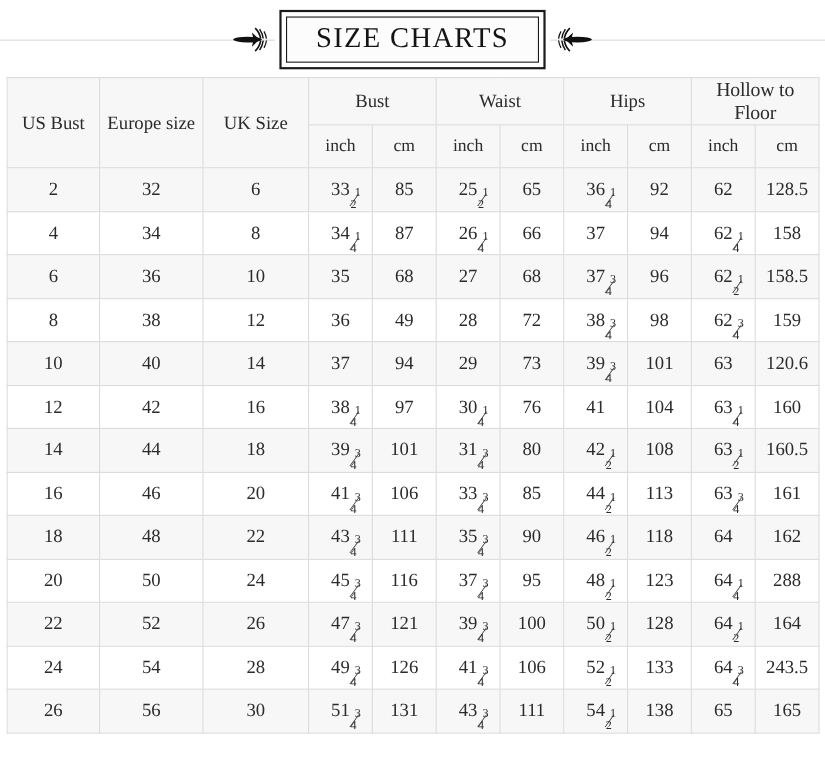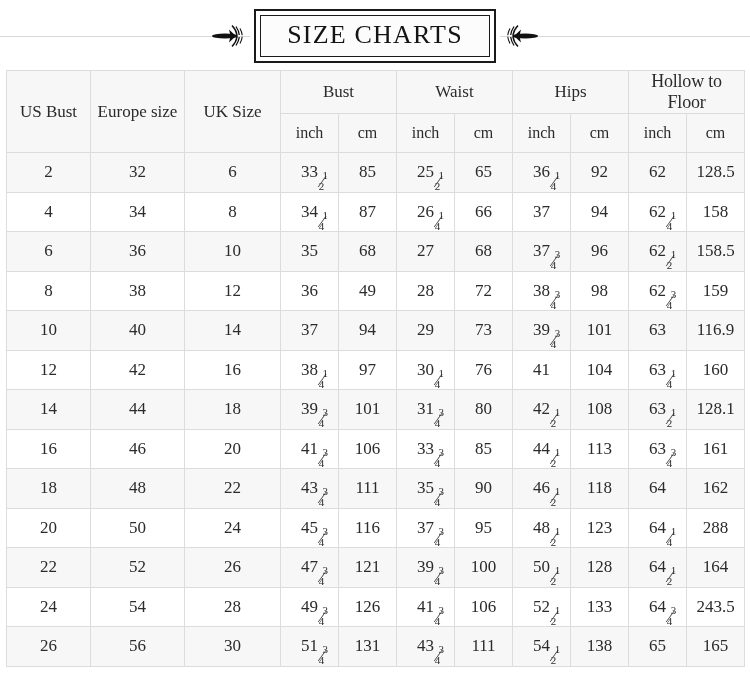--- a/index.html
+++ b/index.html
@@ -273,21 +273,21 @@
           <td><span class="val">10</span></td>
           <td><span class="val">40</span></td>
           <td><span class="val">14</span></td>
           <td><span class="val">37</span></td>
           <td><span class="val">94</span></td>
           <td><span class="val">29</span></td>
           <td><span class="val">73</span></td>
           <td><span class="val">39<span class="frac"><span class="num">3</span><span class="sl">⁄</span><span class="den">4</span></span></span></td>
           <td><span class="val">101</span></td>
           <td><span class="val">63</span></td>
-          <td><span class="val">116.9</span></td>
+          <td><span class="val">120.6</span></td>
         </tr>
         <tr class="plain">
           <td><span class="val">12</span></td>
           <td><span class="val">42</span></td>
           <td><span class="val">16</span></td>
           <td><span class="val">38<span class="frac"><span class="num">1</span><span class="sl">⁄</span><span class="den">4</span></span></span></td>
           <td><span class="val">97</span></td>
           <td><span class="val">30<span class="frac"><span class="num">1</span><span class="sl">⁄</span><span class="den">4</span></span></span></td>
           <td><span class="val">76</span></td>
           <td><span class="val">41</span></td>
@@ -299,21 +299,21 @@
           <td><span class="val">14</span></td>
           <td><span class="val">44</span></td>
           <td><span class="val">18</span></td>
           <td><span class="val">39<span class="frac"><span class="num">3</span><span class="sl">⁄</span><span class="den">4</span></span></span></td>
           <td><span class="val">101</span></td>
           <td><span class="val">31<span class="frac"><span class="num">3</span><span class="sl">⁄</span><span class="den">4</span></span></span></td>
           <td><span class="val">80</span></td>
           <td><span class="val">42<span class="frac"><span class="num">1</span><span class="sl">⁄</span><span class="den">2</span></span></span></td>
           <td><span class="val">108</span></td>
           <td><span class="val">63<span class="frac"><span class="num">1</span><span class="sl">⁄</span><span class="den">2</span></span></span></td>
-          <td><span class="val">128.1</span></td>
+          <td><span class="val">160.5</span></td>
         </tr>
         <tr class="plain">
           <td><span class="val">16</span></td>
           <td><span class="val">46</span></td>
           <td><span class="val">20</span></td>
           <td><span class="val">41<span class="frac"><span class="num">3</span><span class="sl">⁄</span><span class="den">4</span></span></span></td>
           <td><span class="val">106</span></td>
           <td><span class="val">33<span class="frac"><span class="num">3</span><span class="sl">⁄</span><span class="den">4</span></span></span></td>
           <td><span class="val">85</span></td>
           <td><span class="val">44<span class="frac"><span class="num">1</span><span class="sl">⁄</span><span class="den">2</span></span></span></td>

